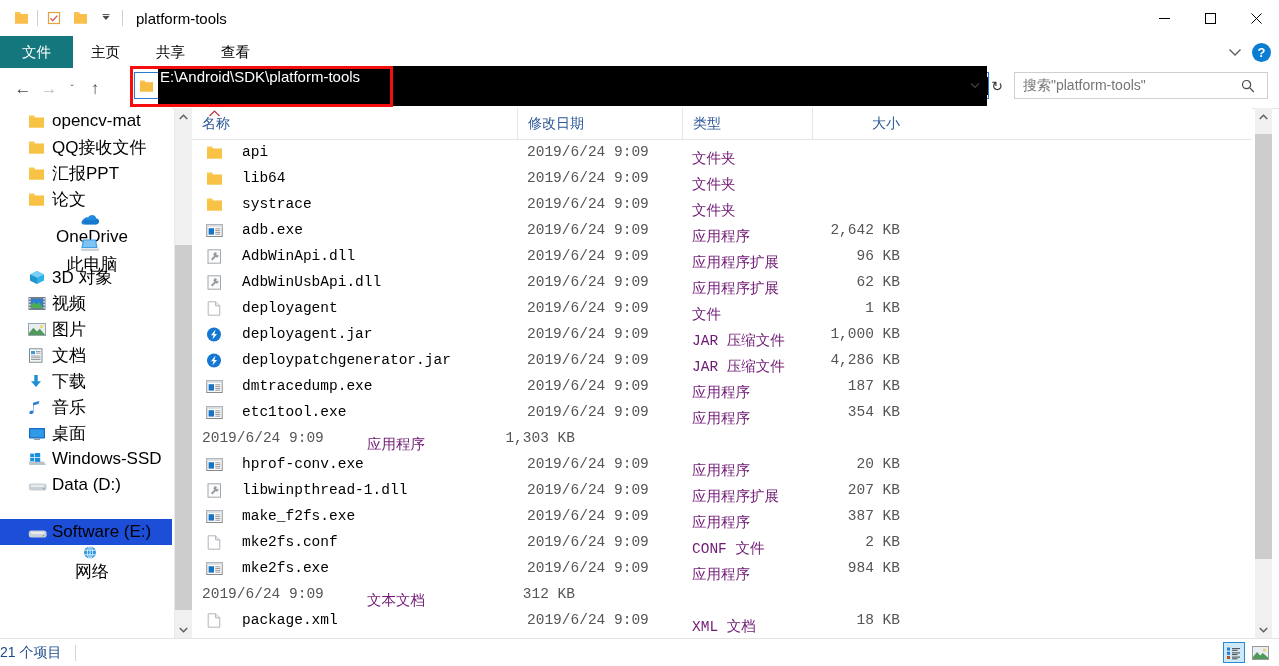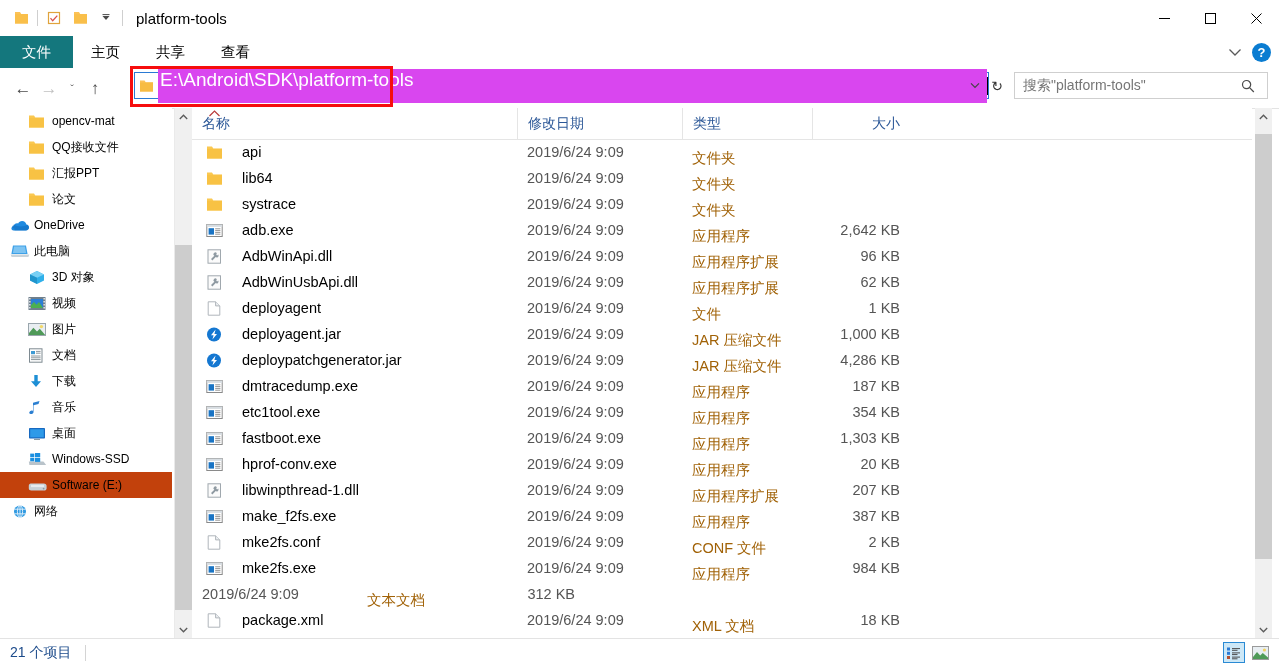--- a/index.html
+++ b/index.html
@@ -62,22 +62,22 @@
   }
   .nav-btn.disabled { color:#c0c0c0; }
   .nav-btn.small { font-size:11px; width:20px; color:#5a5a5a;}
   .addr-wrap {
     position:absolute; left:134px; top:72px; width:855px; height:27px;
     border:1px solid #2a7ad4; background:#fff; display:flex; align-items:center;
     box-sizing:border-box;
   }
   .addr-folder-ic { margin:0 4px 0 4px; }
   .addr-input {
-    flex:1; font-size:19px; color:#fff; background:#d946ef;
-    padding:1px 1px 14px 2px; line-height:19px; white-space:nowrap;
+    flex:1; font-size:15px; color:#fff; background:#000000;
+    padding:1px 1px 20px 2px; line-height:19px; white-space:nowrap;
   }
   .addr-caret {
     width:1px; height:18px; background:#000; margin-left:0px;
   }
   .addr-dropdown {
     position:absolute; right:0; width:26px; height:25px;
     display:flex; align-items:center; justify-content:center;
     color:#444; font-size:11px;
   }
   .refresh-btn {
@@ -99,41 +99,41 @@
     border:3px solid #f60d0d; box-sizing:border-box; z-index:40; pointer-events:none;
   }
 
   
   .sidebar {
     position:absolute; left:0; top:108px; width:172px; height:530px;
     background:#ffffff; overflow:hidden;
   }
   .side-item {
     display:flex; align-items:center; height:26px; padding-left:28px;
-    font-size:12px; color:#000; white-space:nowrap;
-  }
-  .side-item.indent0 { padding-left:10px; }
+    font-size:17px; color:#000; white-space:nowrap;
+  }
+  .side-item.indent0 { padding-left:10px;flex-direction:column; }
   .side-item.indent2 { padding-left:28px; }
-  .side-item.selected { background:#c2410c; }
+  .side-item.selected { background:#1d4ed8;margin-top:21px; }
   .side-ic { width:22px; display:flex; align-items:center; justify-content:flex-start; }
   .side-label { margin-left:2px; }
 
   .side-scroll {
     position:absolute; left:174px; top:108px; width:17px; height:530px;
     background:#f0f0f0; border-left:1px solid #eaeaea;
   }
   .sb-arrow {
     position:absolute; left:0; width:17px; height:17px;
     display:flex; align-items:center; justify-content:center;
     color:#5a5a5a; font-size:9px;
   }
   .sb-thumb { position:absolute; left:0; width:17px; background:#cdcdcd; }
 
   
-  .listpane { position:absolute; left:192px; top:108px; width:1060px; height:530px; background:#fff; }
+  .listpane { position:absolute; left:192px; top:108px; width:1060px; height:530px; background:#fff;font-family:Liberation Mono, monospace; }
   .colheader {
     position:absolute; left:0; top:0; width:1060px; height:31px;
     border-bottom:1px solid #e5e5e5; display:flex; align-items:center;
     background:#fff;
   }
   .col {
     font-size:14px; color:#2b5797; height:31px; display:flex; align-items:center;
     box-sizing:border-box; padding-left:10px; position:relative;
   }
   .col + .col { border-left:1px solid #e5e5e5; }
@@ -142,35 +142,35 @@
   .col-type { width:130px; }
   .col-size { width:100px; justify-content:flex-end; padding-right:12px;}
   .sort-arrow {
     position:absolute; left:208px; top:110px; width:14px; height:8px;
     color:#2b5797; font-size:10px; z-index:5; text-align:center;
   }
   .rows { position:absolute; left:0; top:31px; width:1060px; height:499px; overflow:hidden; }
   .row { display:flex; align-items:center; height:26px; font-size:14.5px; }
   .cell-name { width:325px; display:flex; align-items:center; padding-left:10px; box-sizing:border-box; color:#000; }
   .cell-date { width:165px; color:#555; padding-left:10px; box-sizing:border-box; }
-  .cell-type { width:130px; color:#a16207; padding-left:10px; box-sizing:border-box;margin-top:12px; }
+  .cell-type { width:130px; color:#701a75; padding-left:10px; box-sizing:border-box;margin-top:12px; }
   .cell-size { width:100px; color:#555; text-align:right; padding-right:12px; box-sizing:border-box; }
   .file-ic { width:24px; display:flex; align-items:center; justify-content:center; }
   .fname { margin-left:16px; }
 
   .main-scroll {
     position:absolute; left:1255px; top:108px; width:17px; height:530px; background:#f0f0f0;
   }
 
   
   .statusbar {
     position:absolute; left:0; top:638px; width:1279px; height:28px;
     background:#ffffff; border-top:1px solid #e3e3e3; display:flex; align-items:center;
   }
-  .status-text { font-size:14px; color:#1b4a8a; padding-left:10px; }
+  .status-text { font-size:14px; color:#1b4a8a; }
   .status-sep { width:1px; height:16px; background:#d4d4d4; margin-left:14px; }
   .view-btns { position:absolute; right:8px; top:3px; display:flex; gap:4px; }
   .view-btn {
     width:22px; height:21px; display:flex; align-items:center; justify-content:center;
     box-sizing:border-box;
   }
   .view-btn.active { background:#cde8f7; border:1px solid #2a8ad4; }
   svg { display:block; }
 </style>
 </head>
@@ -419,20 +419,30 @@
             <g fill="#1a8fe0">
               <rect x="2.2" y="1.6" width="4.1" height="3.6"></rect>
               <rect x="7" y="1" width="5.2" height="4.2"></rect>
               <rect x="2.2" y="5.9" width="4.1" height="3.4"></rect>
               <rect x="7" y="5.9" width="5.2" height="4"></rect>
             </g>
           </svg>
         </span>
         <span class="side-label">Windows-SSD</span>
       </div>
+      <div class="side-item indent2">
+        <span class="side-ic">
+          <svg width="20" height="15" viewBox="0 0 20 15">
+            <path d="M2.6 5.5h13.2c1.6 0 2.8 1 2.8 2.3v2.6c0 1.2-1.1 2.1-2.6 2.1H3.2c-1.4 0-2.4-.8-2.4-2V7.7c0-1.2 1-2.2 1.8-2.2z" fill="#c7d0d6"></path>
+            <path d="M3 6.8h13v2.3H3z" fill="#e6ebee"></path>
+            <circle cx="15.6" cy="10.6" r="0.9" fill="#8b9aa4"></circle>
+          </svg>
+        </span>
+        <span class="side-label">Data (D:)</span>
+      </div>
       <div class="side-item indent2 selected">
         <span class="side-ic">
           <svg width="20" height="15" viewBox="0 0 20 15">
             <path d="M2.6 5.5h13.2c1.6 0 2.8 1 2.8 2.3v2.6c0 1.2-1.1 2.1-2.6 2.1H3.2c-1.4 0-2.4-.8-2.4-2V7.7c0-1.2 1-2.2 1.8-2.2z" fill="#c7d0d6"></path>
             <path d="M3 6.8h13v2.3H3z" fill="#e6ebee"></path>
             <circle cx="15.6" cy="10.6" r="0.9" fill="#8b9aa4"></circle>
           </svg>
         </span>
         <span class="side-label">Software (E:)</span>
       </div>
@@ -624,31 +634,20 @@
                 <path d="M9.2 5.8h5.2M9.2 7.6h5.2M9.2 9.4h5.2M9.2 11.2h5.2" stroke="#8a8a8a" stroke-width="0.9"></path>
               </svg>
             </span>
             <span class="fname">etc1tool.exe</span>
           </div>
           <div class="cell-date">2019/6/24 9:09</div>
           <div class="cell-type">应用程序</div>
           <div class="cell-size">354 KB</div>
         </div>
         <div class="row">
-          <div class="cell-name">
-            <span class="file-ic">
-              <svg width="17" height="15" viewBox="0 0 17 15">
-                <rect x="0.8" y="1.5" width="15.4" height="12" fill="#fff" stroke="#8a8a8a"></rect>
-                <rect x="0.8" y="1.5" width="15.4" height="2.4" fill="#d7dde2"></rect>
-                <rect x="2.6" y="5.2" width="5.4" height="6.4" fill="#1a74c4"></rect>
-                <path d="M9.2 5.8h5.2M9.2 7.6h5.2M9.2 9.4h5.2M9.2 11.2h5.2" stroke="#8a8a8a" stroke-width="0.9"></path>
-              </svg>
-            </span>
-            <span class="fname">fastboot.exe</span>
-          </div>
           <div class="cell-date">2019/6/24 9:09</div>
           <div class="cell-type">应用程序</div>
           <div class="cell-size">1,303 KB</div>
         </div>
         <div class="row">
           <div class="cell-name">
             <span class="file-ic">
               <svg width="17" height="15" viewBox="0 0 17 15">
                 <rect x="0.8" y="1.5" width="15.4" height="12" fill="#fff" stroke="#8a8a8a"></rect>
                 <rect x="0.8" y="1.5" width="15.4" height="2.4" fill="#d7dde2"></rect>

